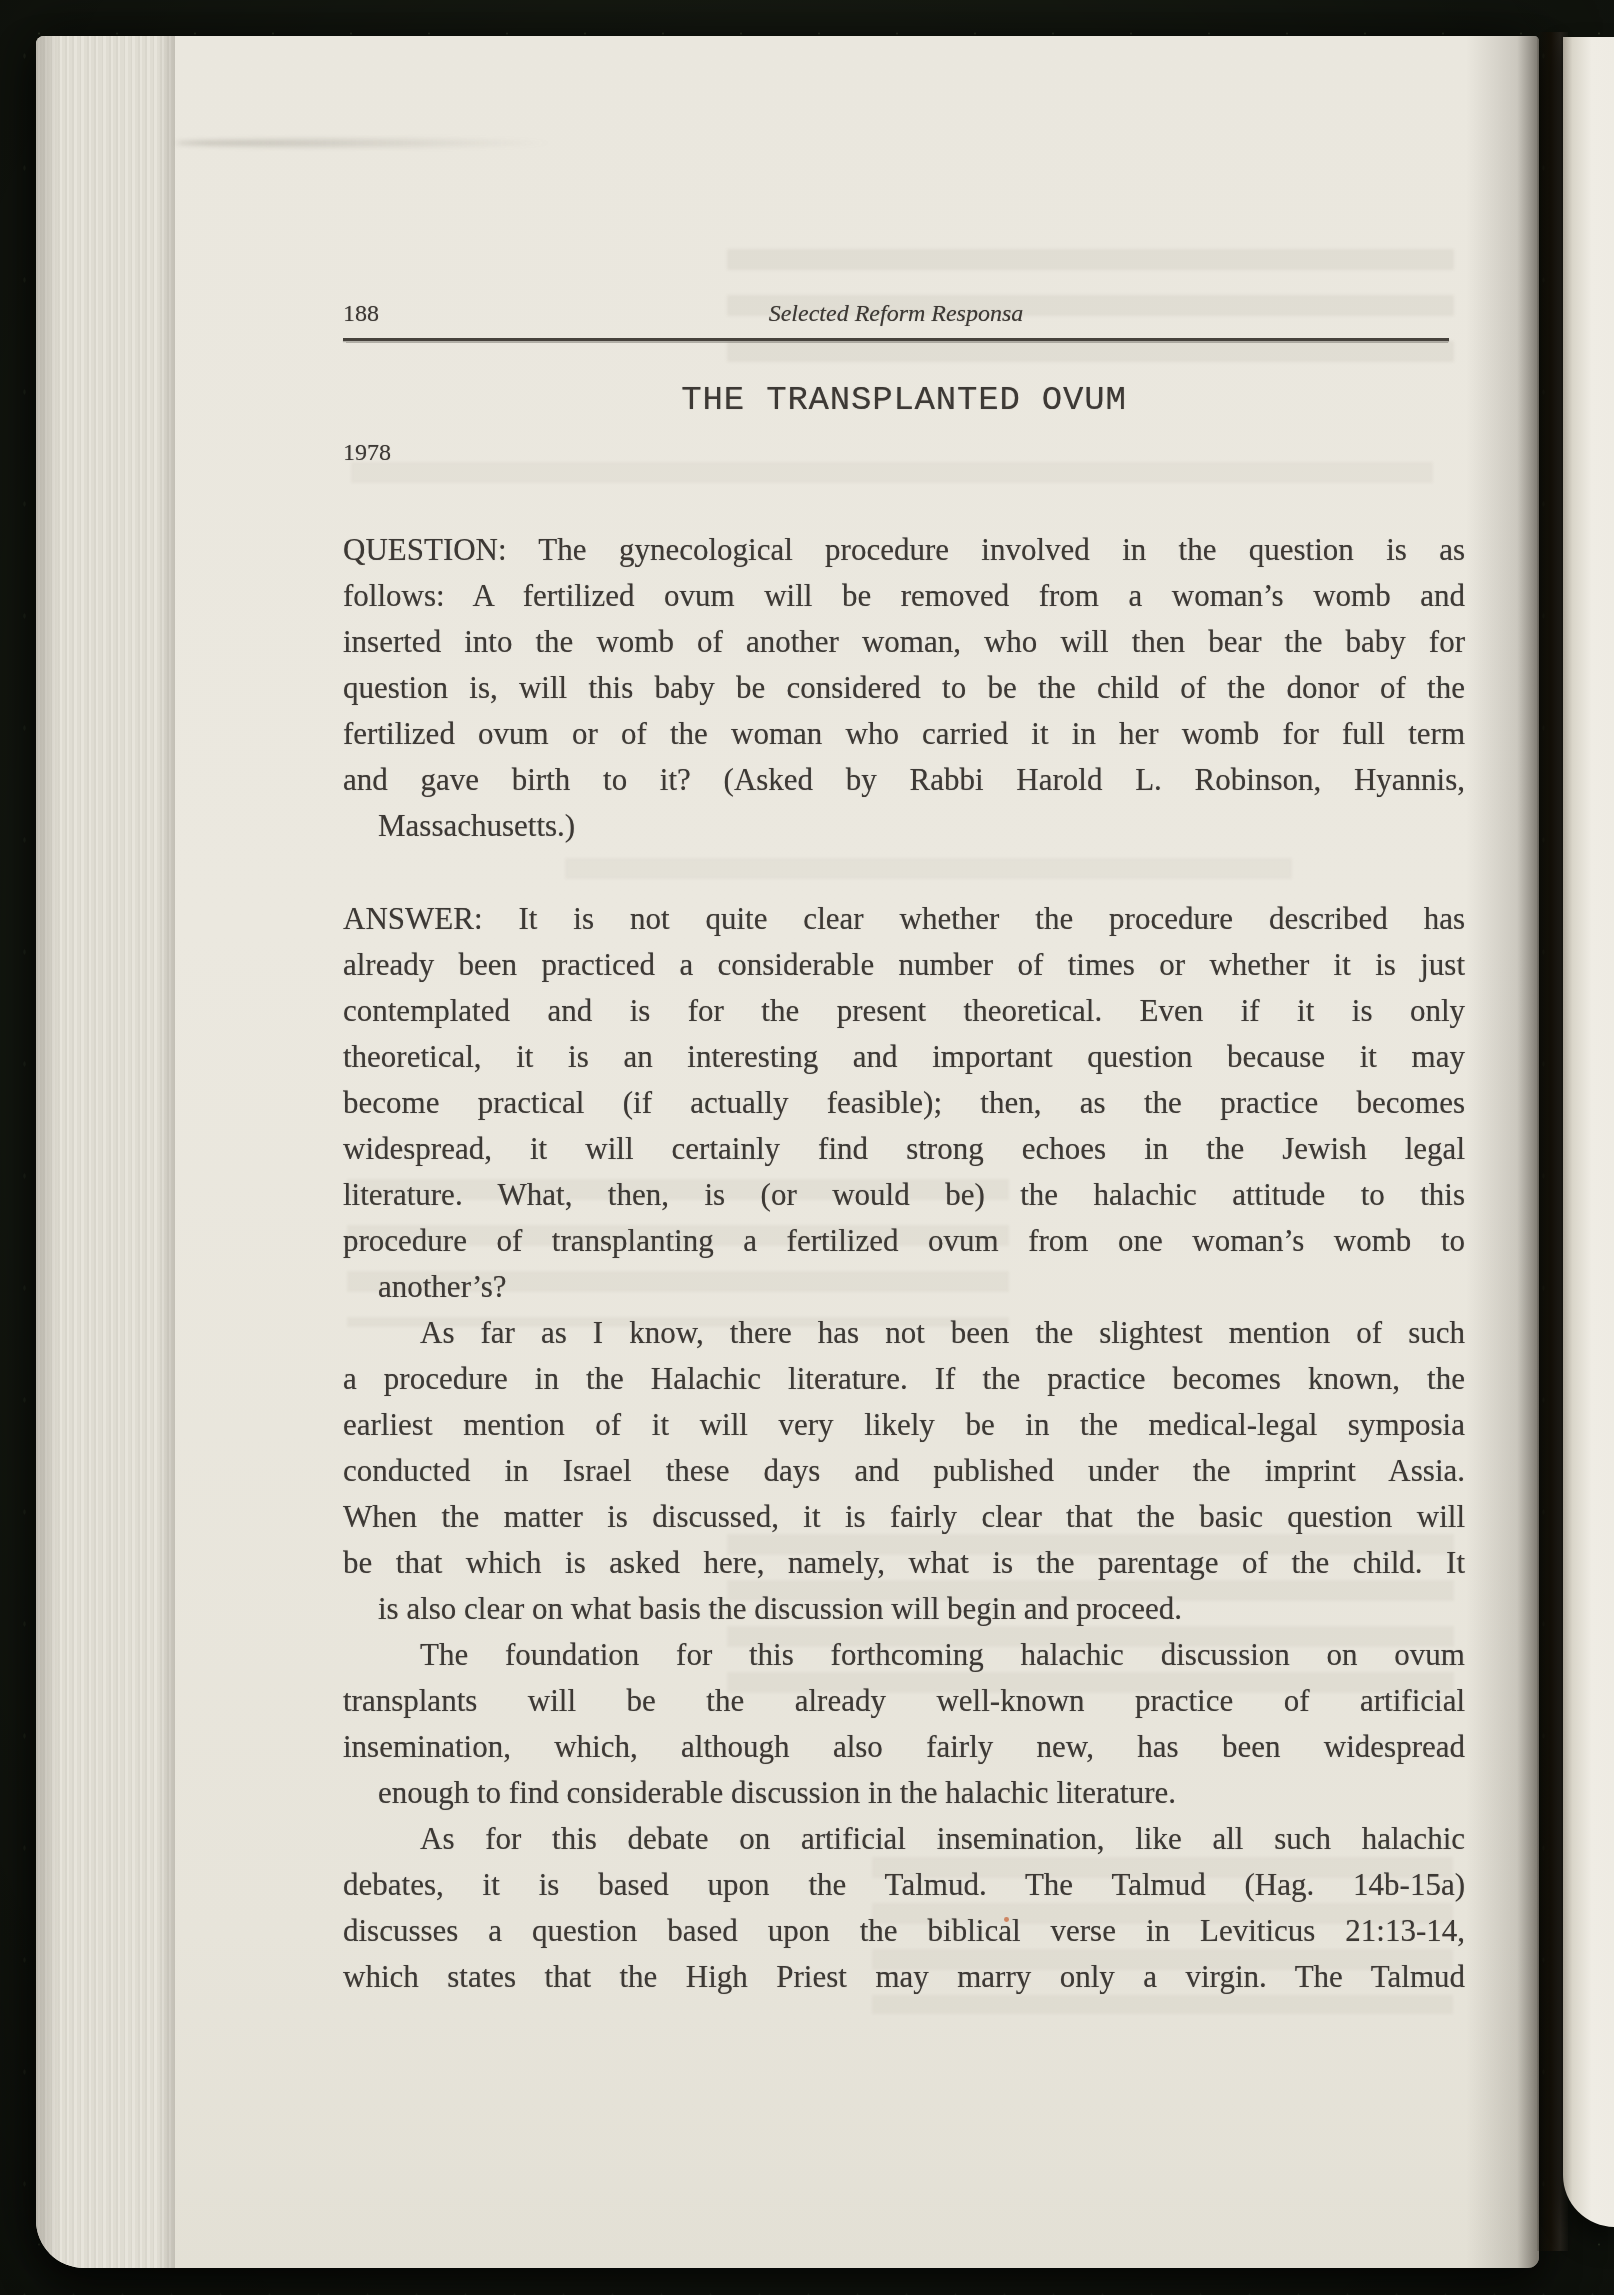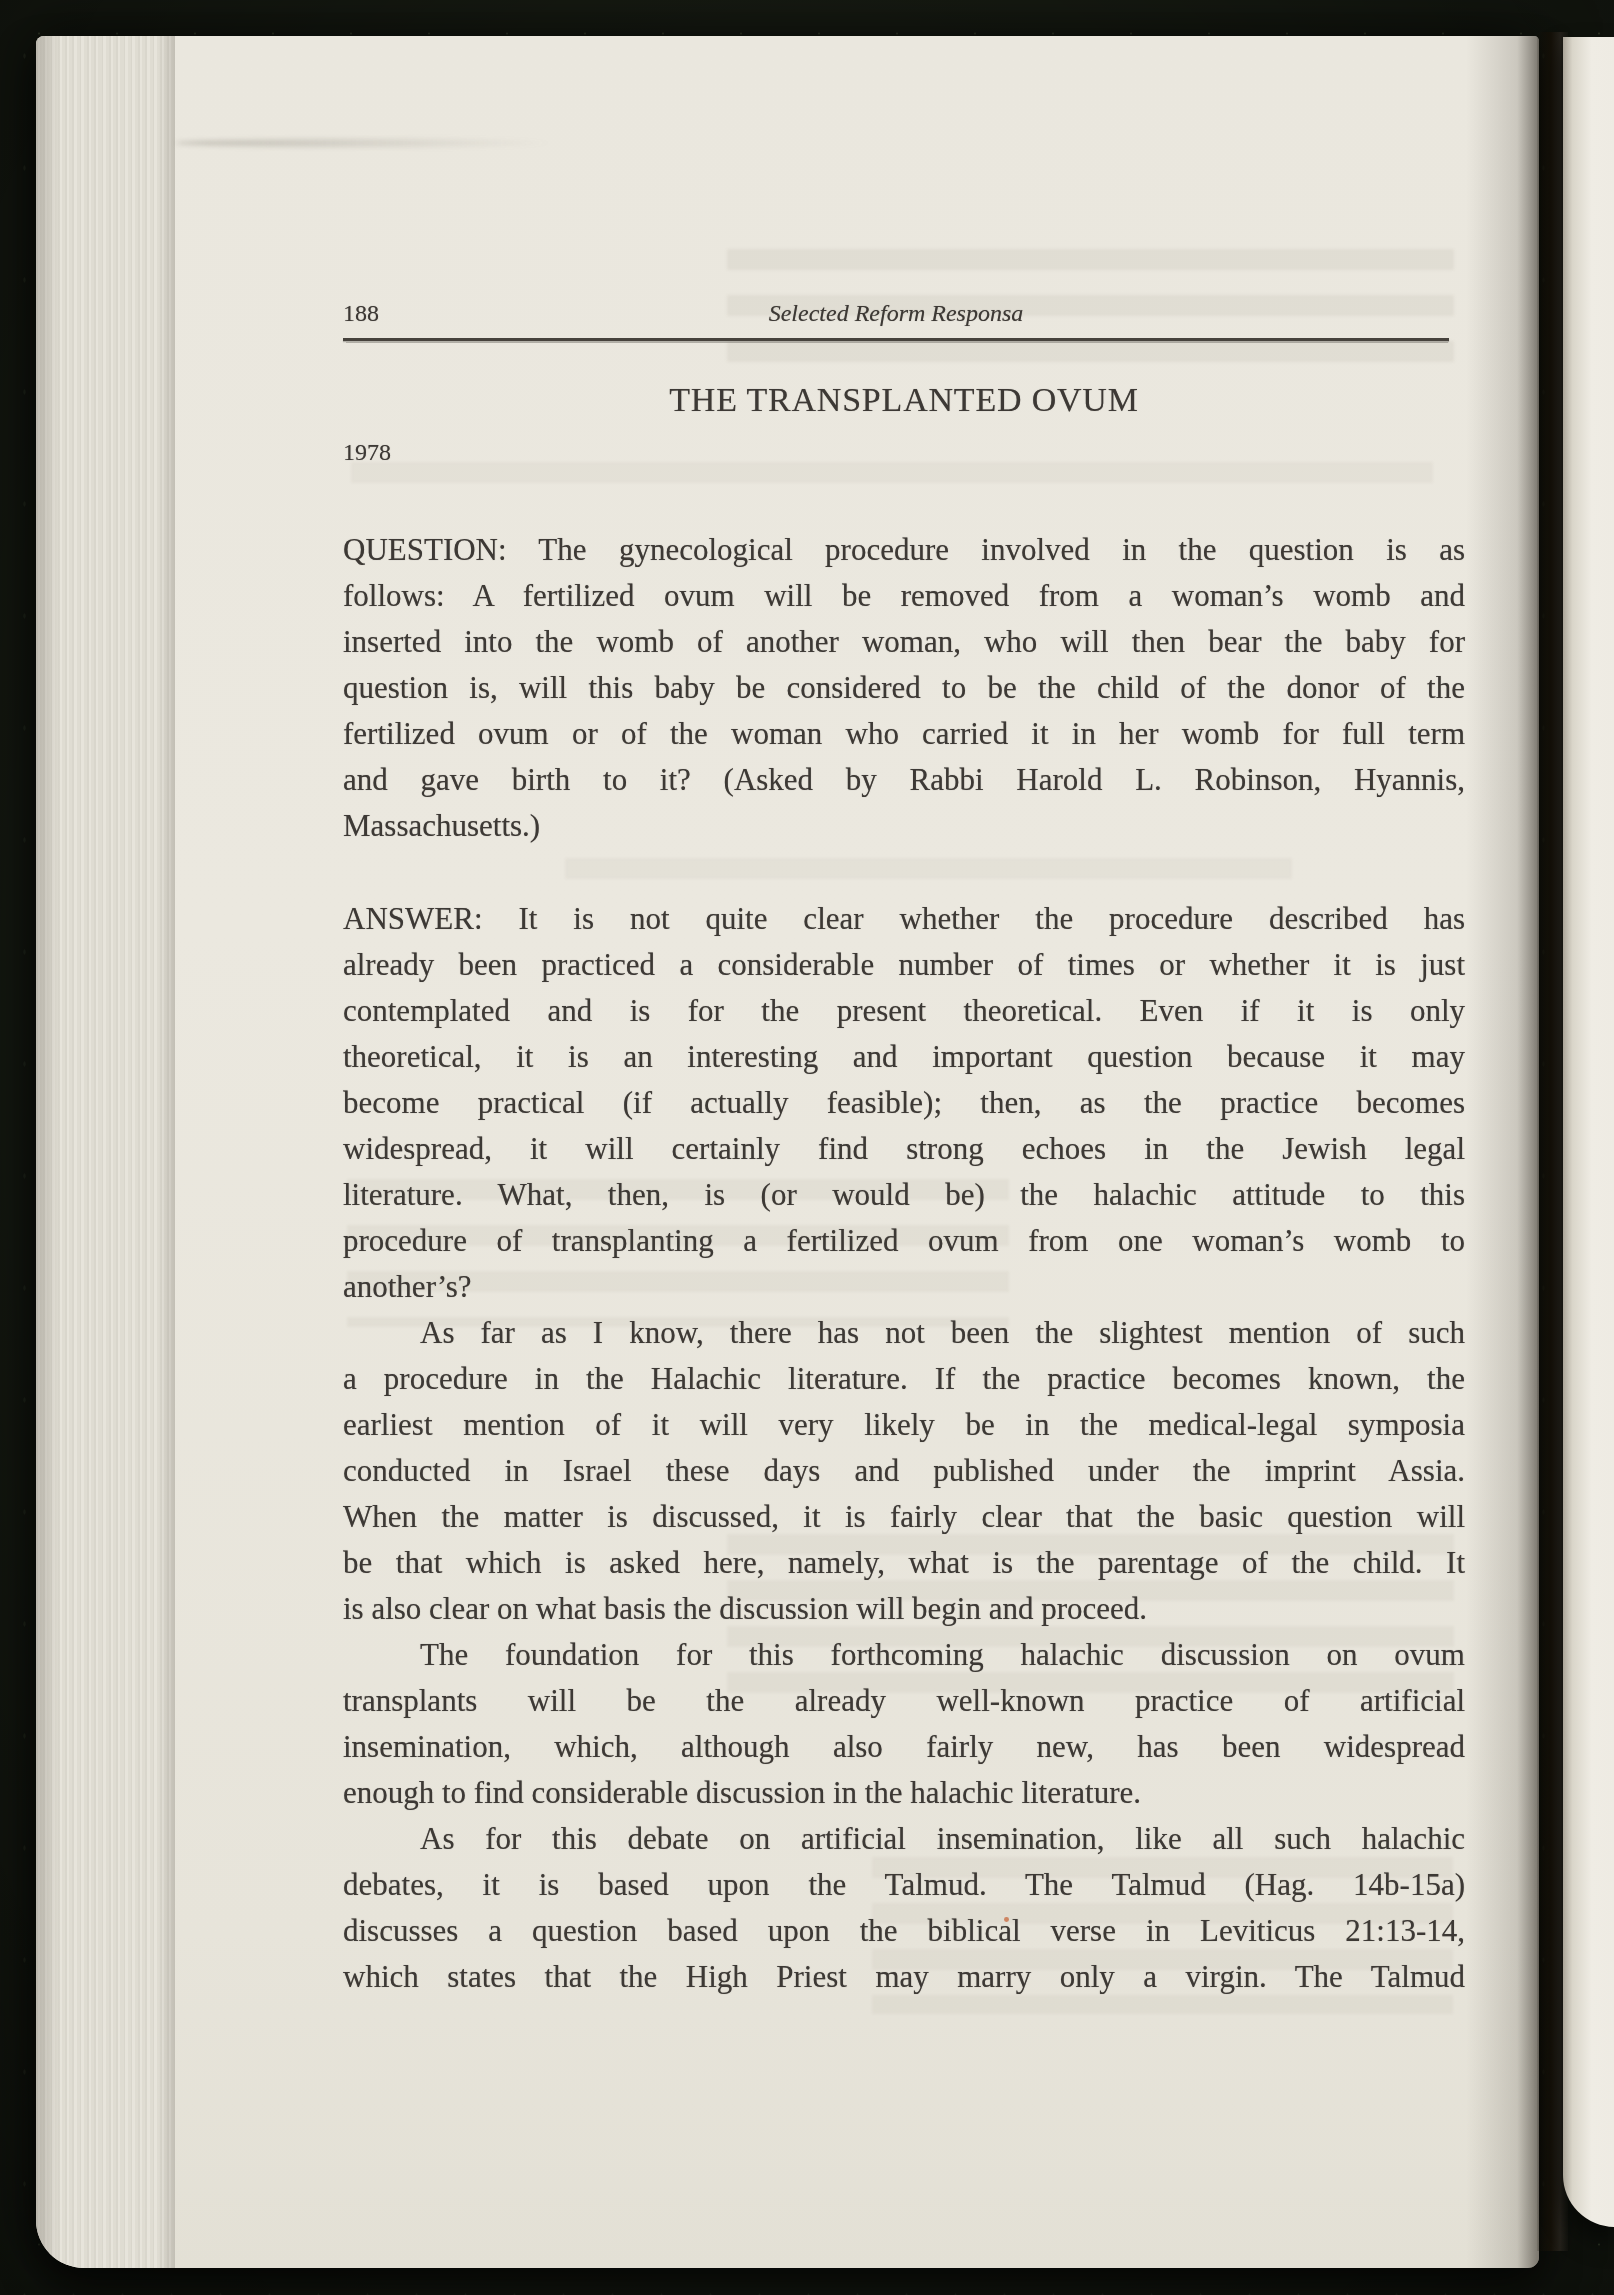--- a/index.html
+++ b/index.html
@@ -65,32 +65,32 @@
   
   .text-block{
     position:absolute;left:343px;top:296px;width:1122px;
     color:#3d3935;
     text-shadow:0 0 0.8px rgba(61,57,53,.55);
   }
   .header-row{position:relative;height:37px;font-size:24px;line-height:34px;}
   .page-number{position:absolute;left:0;top:0;}
   .running-title{position:absolute;left:0;right:16px;text-align:center;font-style:italic;}
   .rule{height:3.2px;width:1106px;margin-top:4.8px;background:#46423c;box-shadow:0 1.6px 0.8px rgba(70,66,60,.35);}
-  .doc-title{margin-top:39px;text-align:center;font-size:34px;line-height:40px;letter-spacing:0.8px;}
+  .doc-title{margin-top:39px;text-align:center;font-size:34px;line-height:40px;letter-spacing:0.8px;font-family:Liberation Mono, monospace;}
   .doc-year{margin-top:13px;text-align:left;font-size:24px;line-height:39px;}
   .body-copy{margin-top:55px;font-size:31px;}
   .para{margin:0;}
   .para.gap-before{margin-top:47px;}
   .line{
     height:46px;line-height:46px;
     text-align:justify;text-align-last:justify;
     overflow:visible;white-space:normal;
   }
   .para.indent .line:first-child{padding-left:77px;}
-  .para.last-left .line:last-child{text-align-last:left;}
+  .para.last-left .line:last-child{text-align-last:left;margin-left:35px;}
 </style>
 </head>
 <body>
 
 <div class="photo">
 
   <div class="book">
     <div class="fore-edge"></div>
     <div class="page-curl-top"></div>
     <div class="page-gutter-shade"></div>

